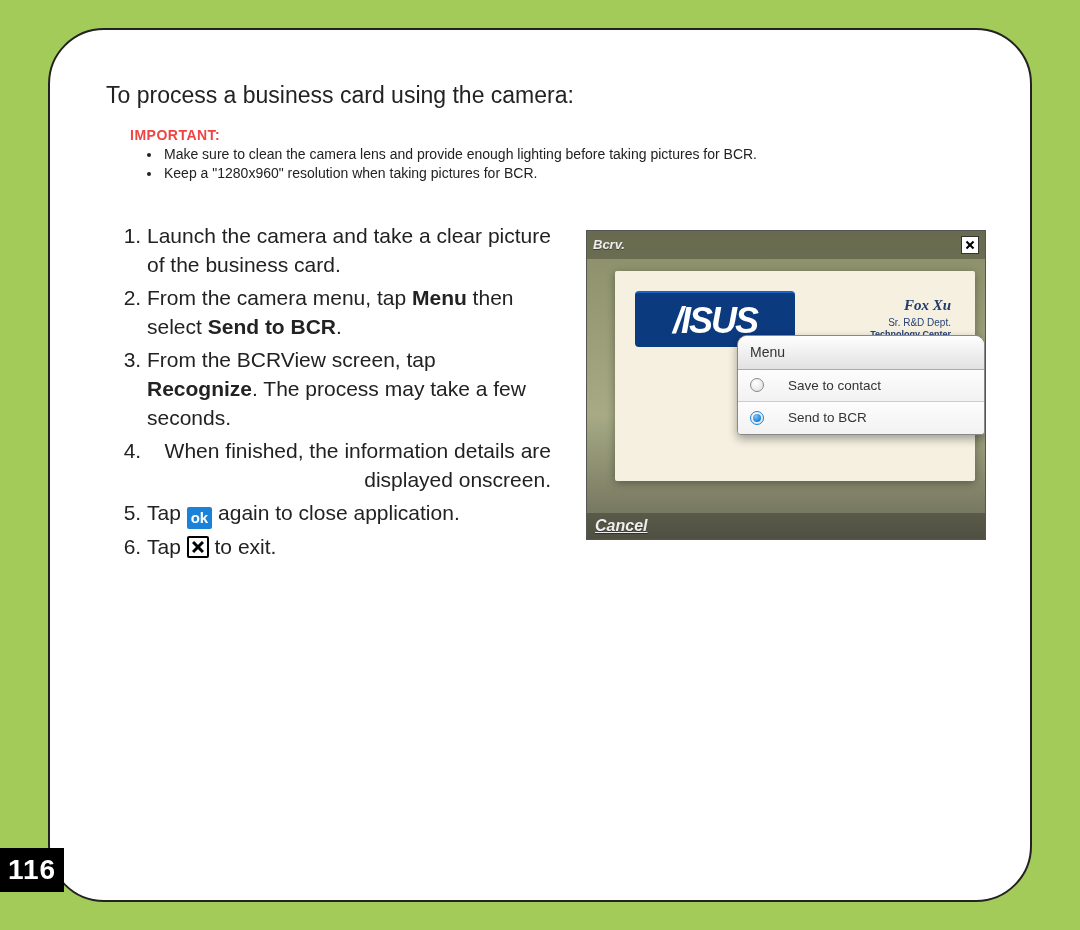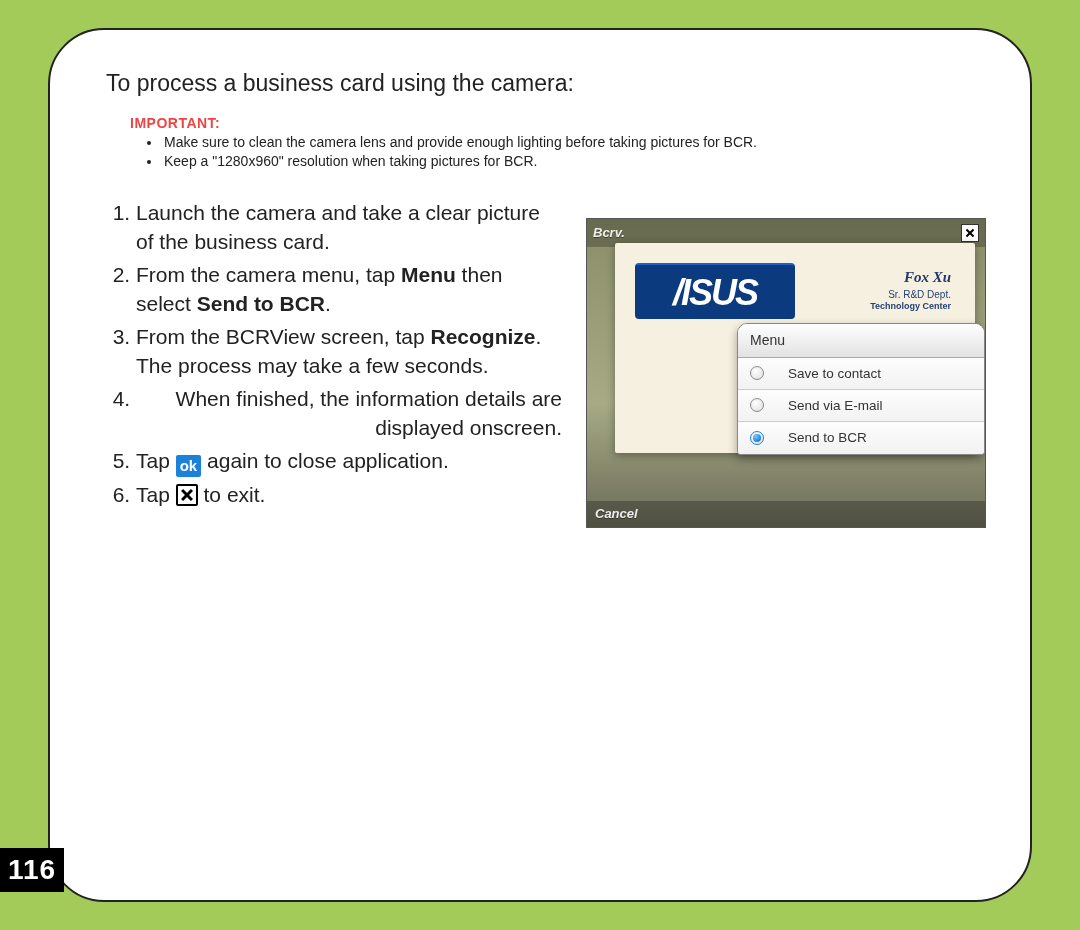--- a/index.html
+++ b/index.html
@@ -20,20 +20,21 @@
     background: #ffffff;
     border: 2px solid #222;
     border-radius: 56px;
     padding: 40px 40px 40px 56px;
     overflow: hidden;
   }
   .heading {
     font-size: 23px;
     color: #222;
     margin-bottom: 18px;
+    margin-top: 12px;
   }
   .important-box {
     margin: 0 8px 24px 24px;
   }
   .important-label {
     font-size: 14px;
     font-weight: bold;
     font-variant: small-caps;
     letter-spacing: 0.5px;
     color: #ef4444;
@@ -50,21 +51,21 @@
   .body-cols {
     display: flex;
     gap: 20px;
     align-items: flex-start;
   }
   .steps-col {
     flex: 1 1 auto;
     max-width: 460px;
   }
   ol.steps {
-    margin: 4px;
+    margin: 15px;
     padding-left: 26px;
     font-size: 21px;
     color: #222;
     line-height: 1.38;
   }
   ol.steps > li { margin-bottom: 4px; }
   .indent-block { margin-bottom: 4px; text-align: right; }
   .b { font-weight: bold; }
   .ok-icon {
     display: inline-block;
@@ -137,21 +138,21 @@
     position: relative;
   }
   .topbar-x::before, .topbar-x::after {
     content:"";position:absolute;left:3px;right:3px;top:50%;height:2px;background:#000;transform-origin:center;
   }
   .topbar-x::before{transform:translateY(-50%) rotate(45deg);}
   .topbar-x::after{transform:translateY(-50%) rotate(-45deg);}
 
   .bizcard {
     position: absolute;
-    top: 24px;
+    top: 40px;
     left: 28px;
     width: 360px;
     height: 210px;
     background: #f5f0e0;
     border-radius: 2px;
     box-shadow: 0 2px 8px rgba(0,0,0,.35);
   }
   .bizcard .logo {
     position: absolute;
     left: 20px;
@@ -233,22 +234,23 @@
     border-radius:50%;
     background: radial-gradient(circle at 35% 30%, #7ec3ff, #1a82d8 70%);
   }
 
   .bottombar {
     position:absolute;left:0;right:0;bottom:0;height:26px;
     background: rgba(0,0,0,.25);
     display:flex;align-items:center;padding:0 8px;
   }
   .bottombar span{
-    color:#eee;font-size:13px;font-weight:bold;font-style:italic;
+    color:#eee;font-size:16px;font-weight:bold;font-style:italic;
     text-shadow:0 1px 0 rgba(0,0,0,.4);
+    text-decoration:underline;
   }
 
   .page-number {
     position: absolute;
     left: 0;
     bottom: 38px;
     width: 64px;
     height: 44px;
     background: #000;
     color: #fff;
@@ -308,24 +310,20 @@
         <div class="sub1">Sr. R&amp;D Dept.</div>
         <div class="sub2">Technology Center</div>
       </div>
       <div class="menu-panel">
         <div class="menu-header">Menu</div>
         <div class="menu-item">
           <span class="radio"></span>
           <span>Save to contact</span>
         </div>
         <div class="menu-item">
-          <span class="radio"></span>
-          <span>Send via E-mail</span>
-        </div>
-        <div class="menu-item">
           <span class="radio selected"></span>
           <span>Send to BCR</span>
         </div>
       </div>
       <div class="bottombar">
         <span>Cancel</span>
       </div>
     </div>
   </div>
 

